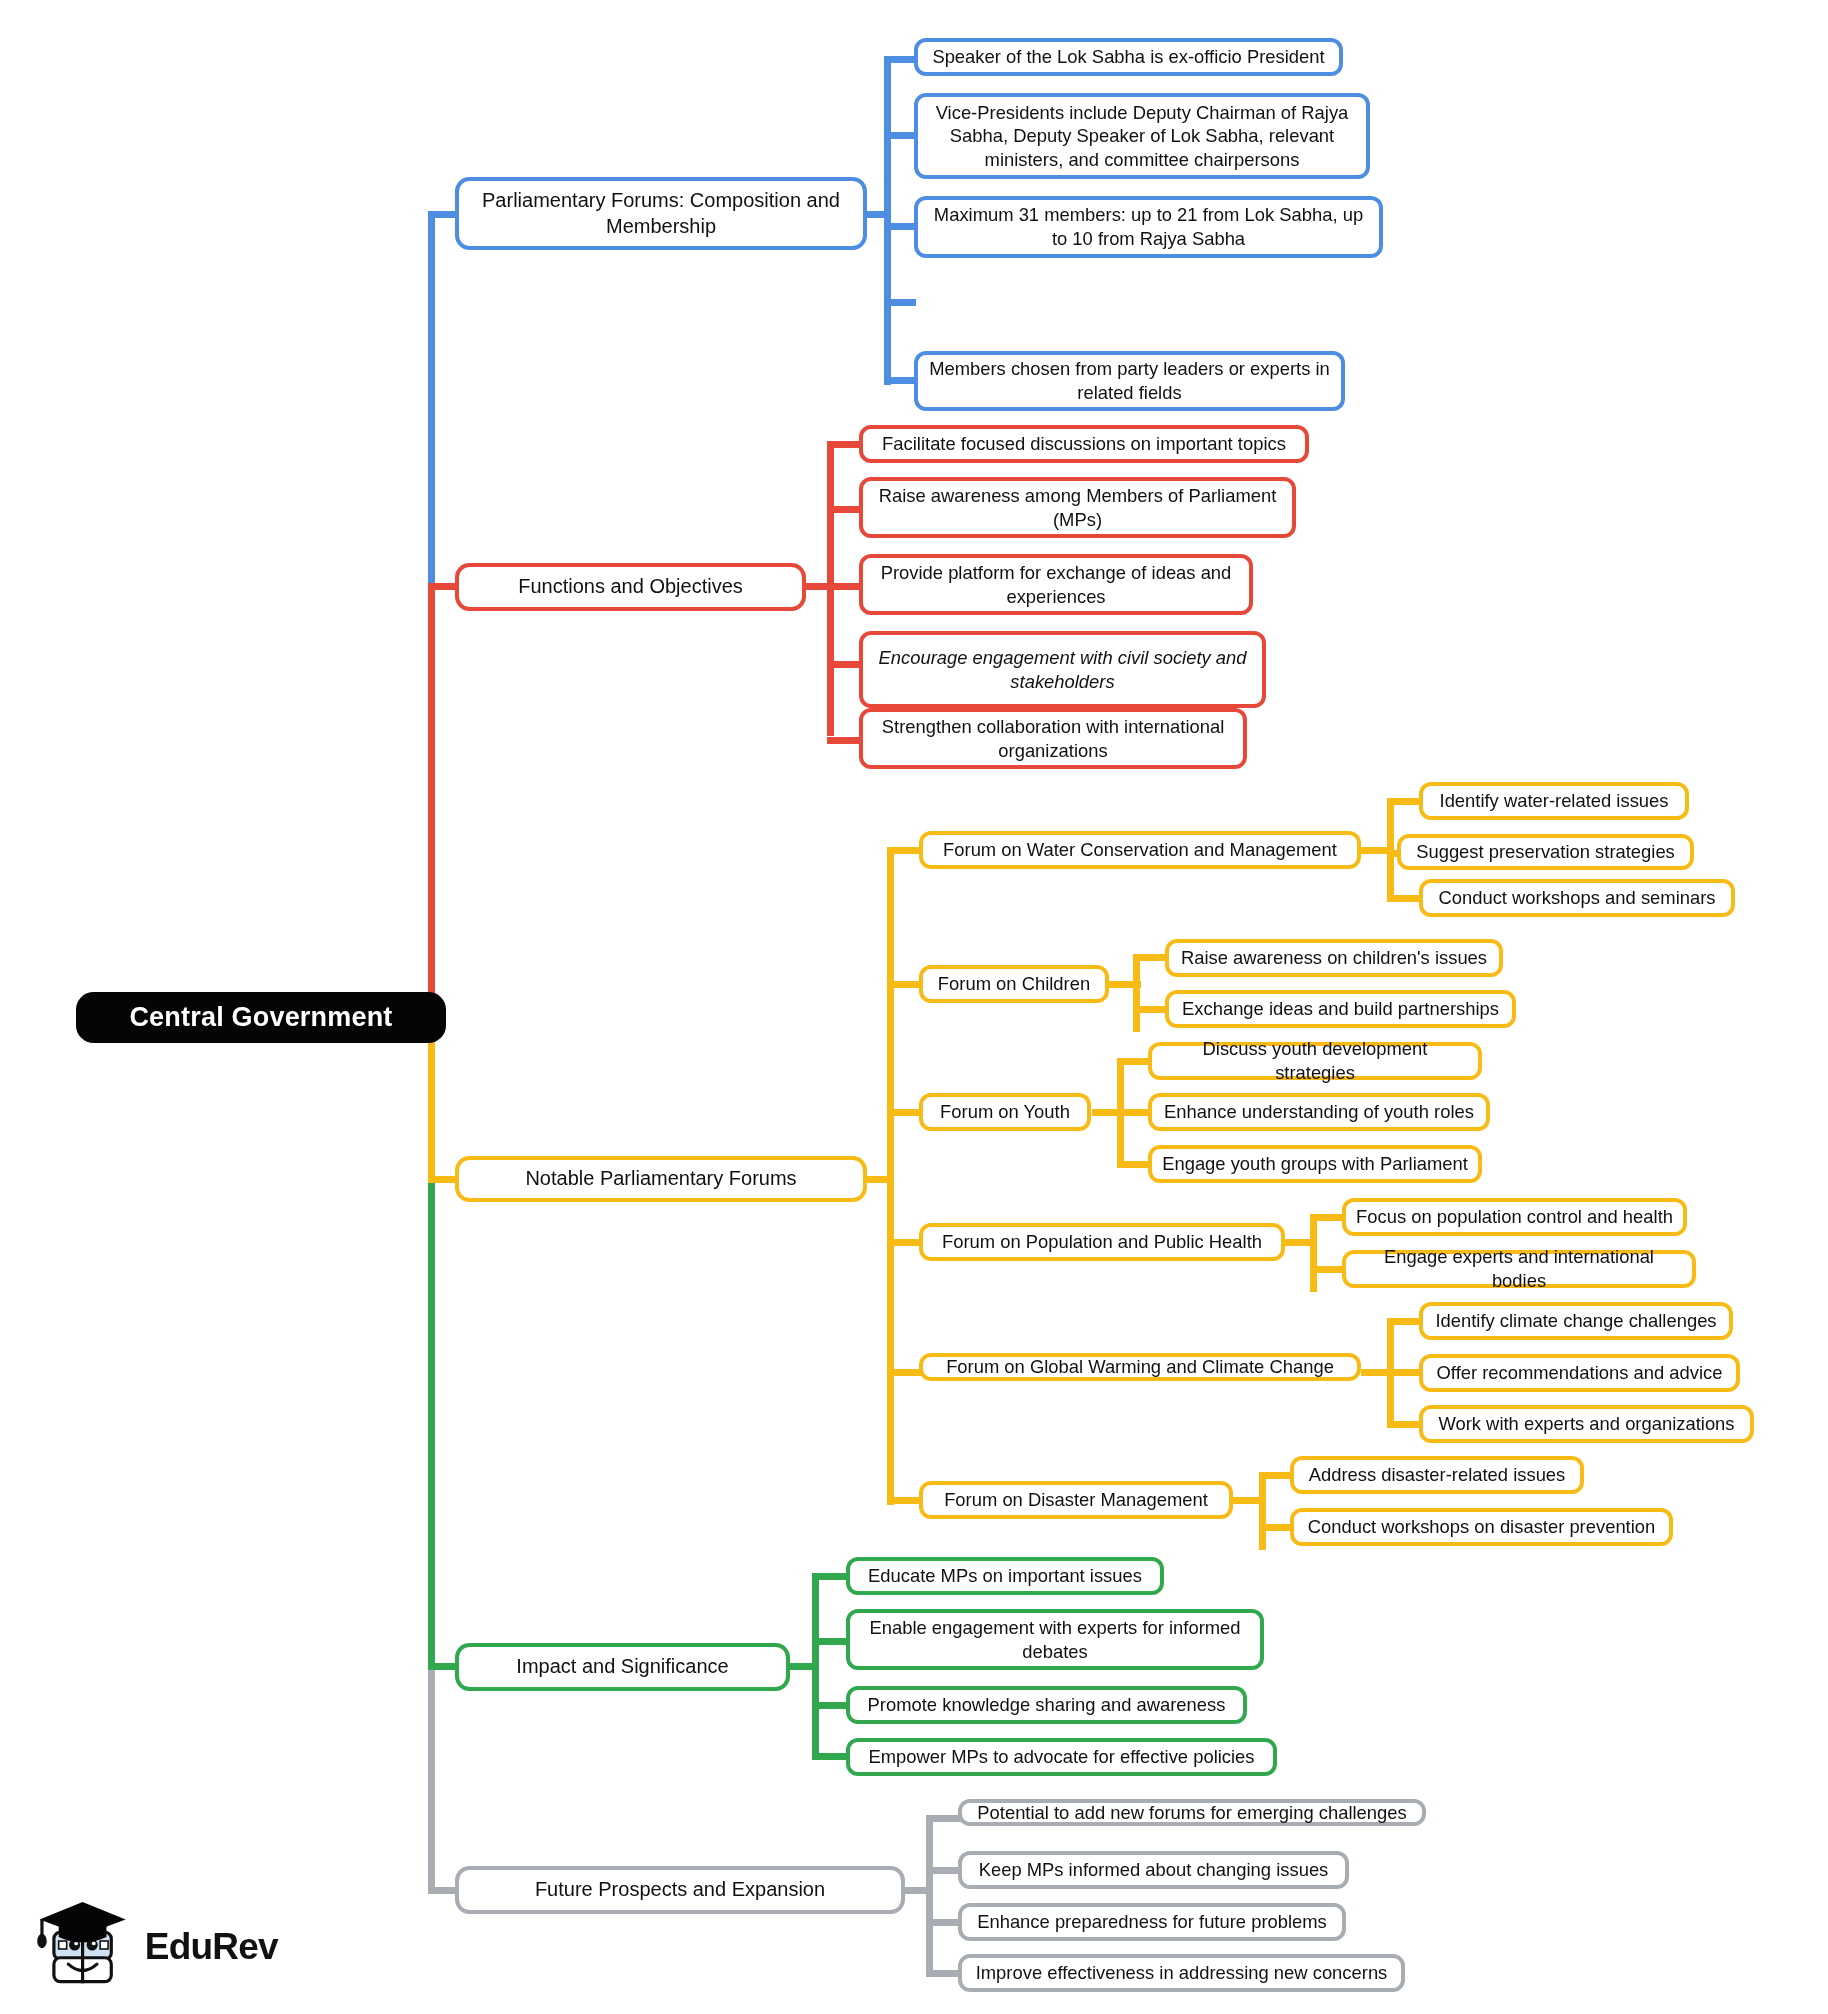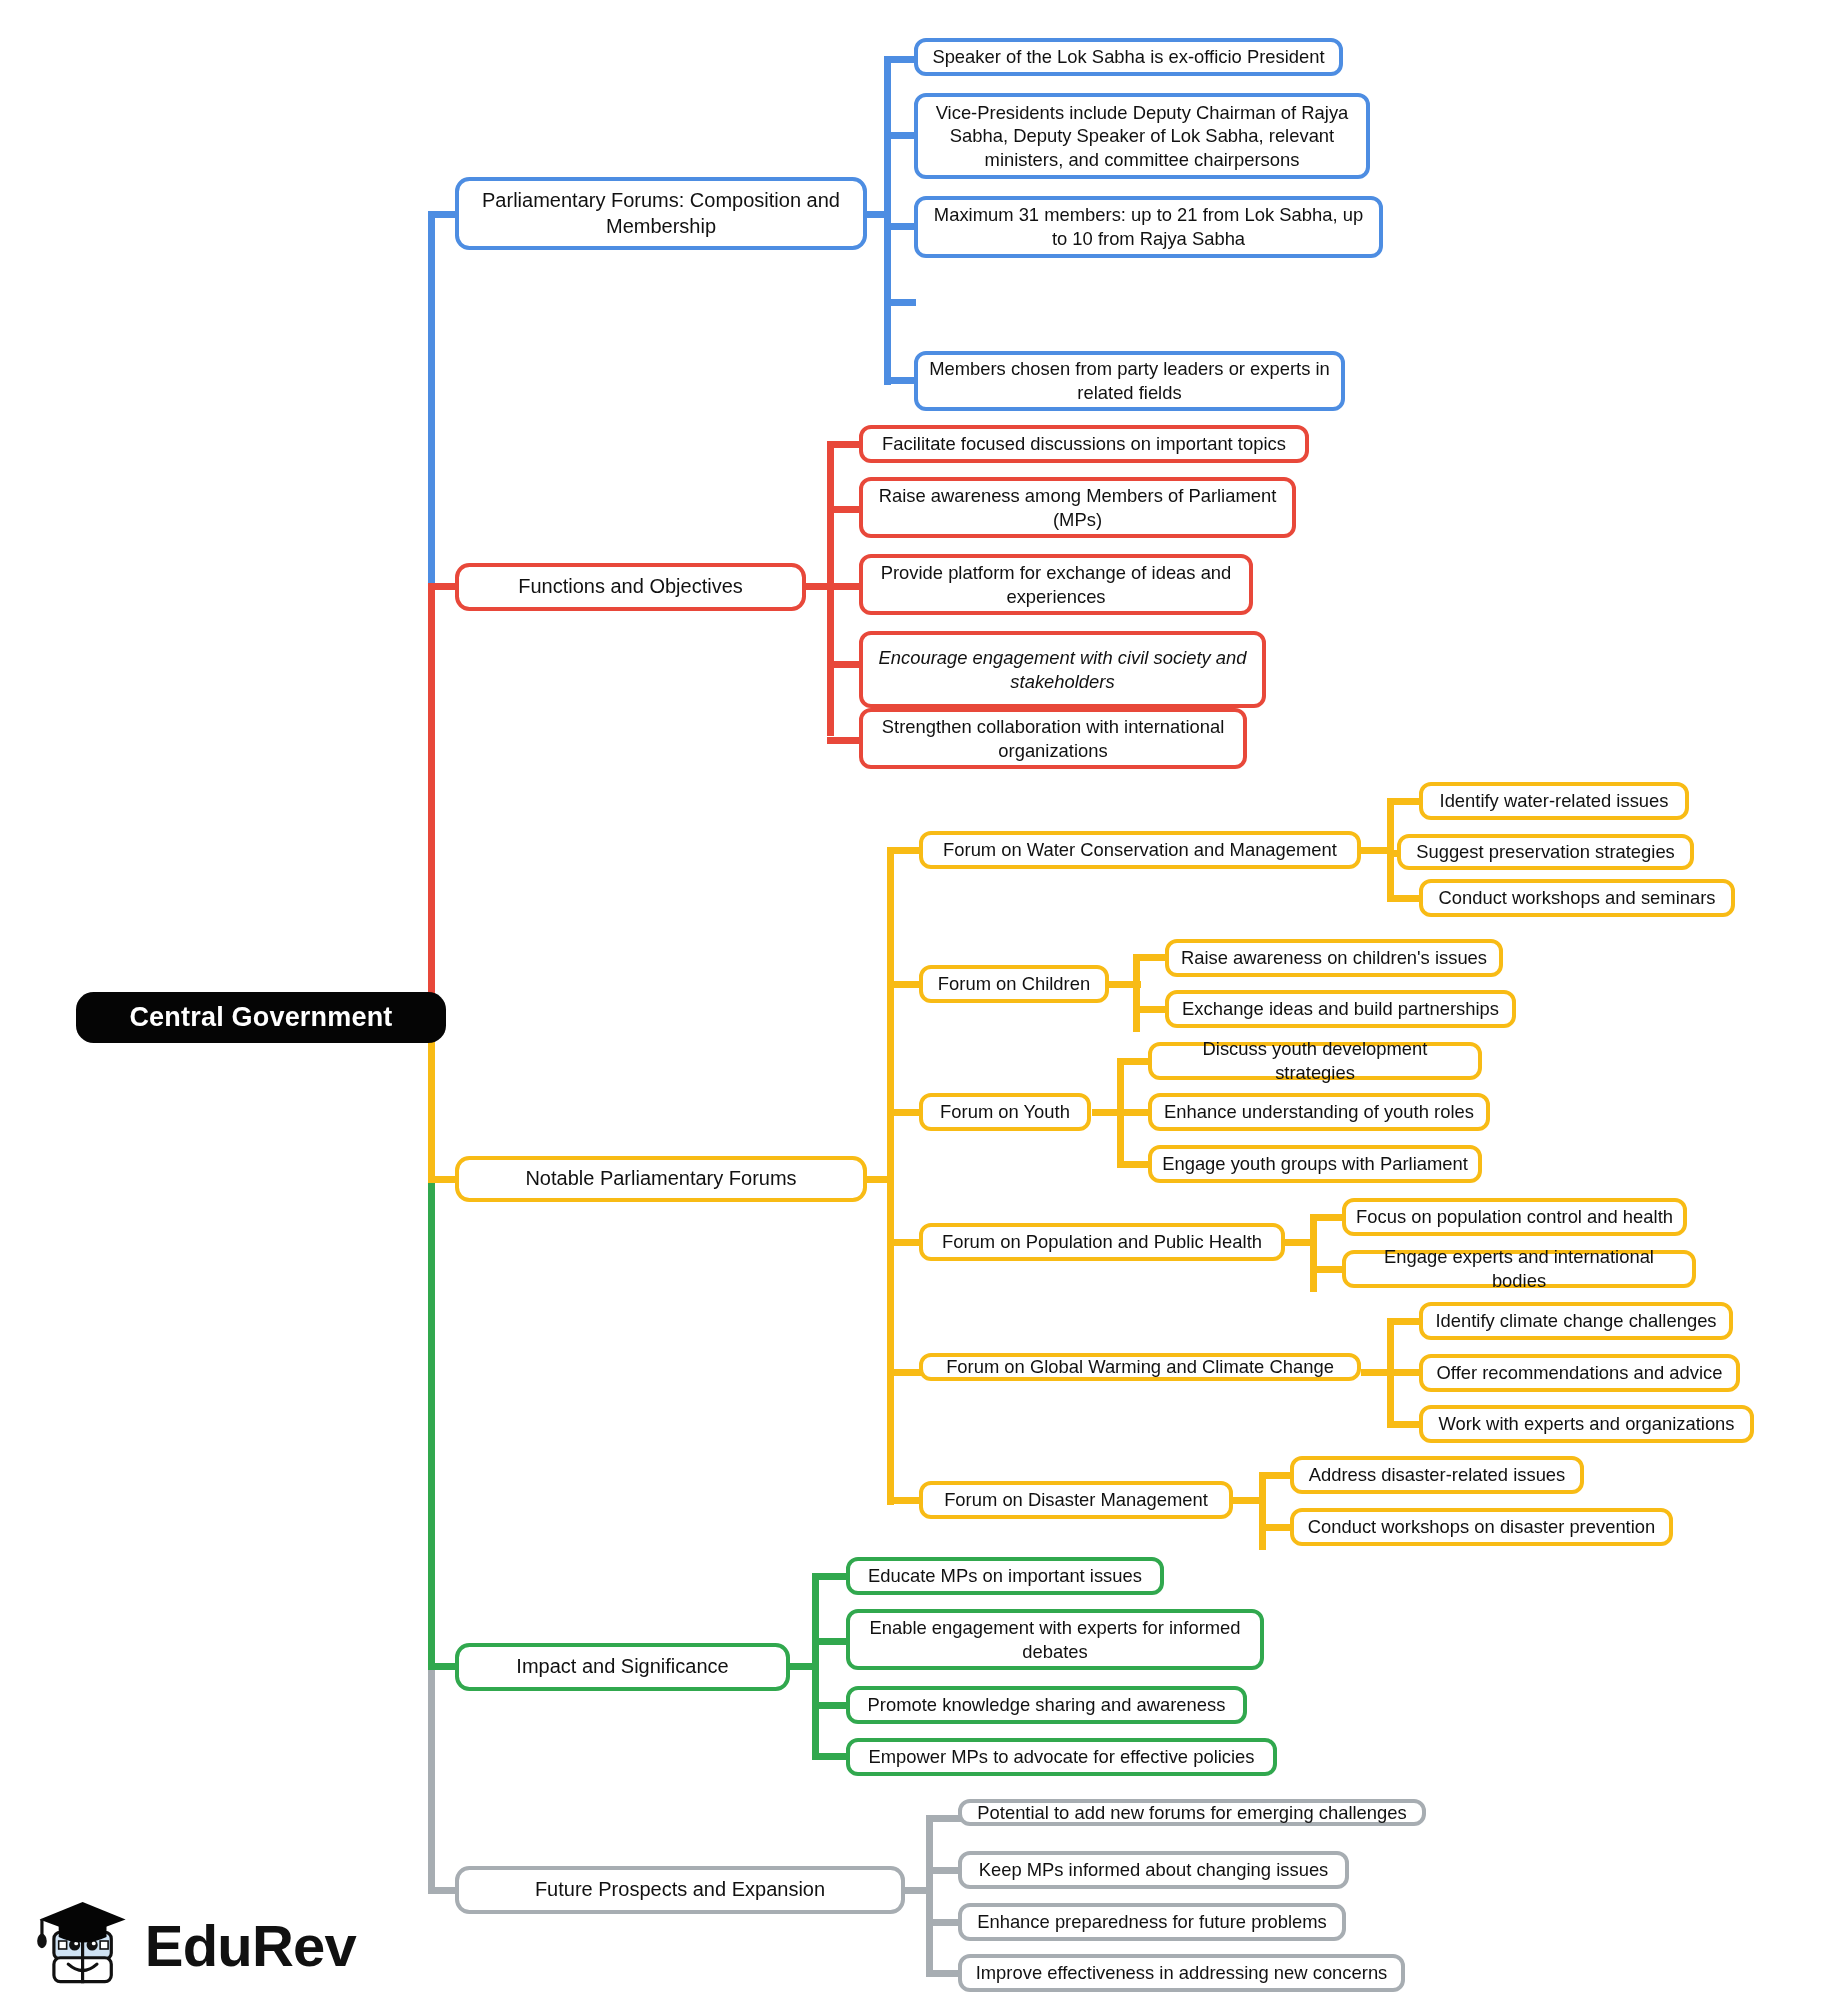--- a/index.html
+++ b/index.html
@@ -65,21 +65,21 @@
   
   #logo {
     position: absolute;
     left: 30px; top: 1890px;
     width: 319px; height: 112px;
     display: flex; align-items: center; gap: 12.8px;
     z-index: 9;
   }
   #logo .wordmark {
     font-family: "Liberation Sans", sans-serif;
-    font-size: 58px;
+    font-size: 37px;
     font-weight: bold;
     color: #111111;
     letter-spacing: -0.8px;
     line-height: 1;
   }
 </style>
 </head>
 <body>
 
 <div id="canvas">

